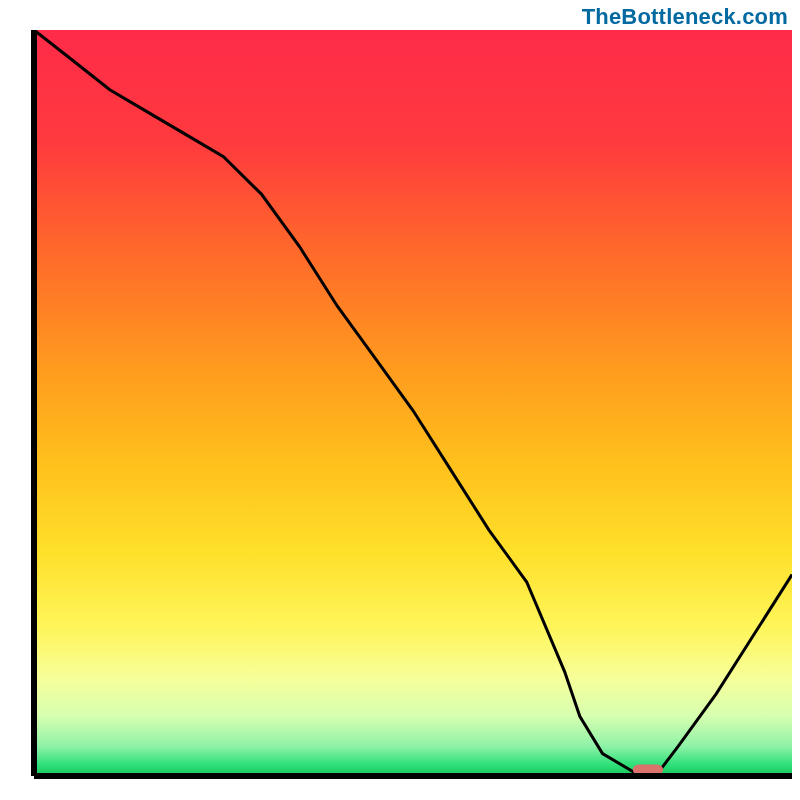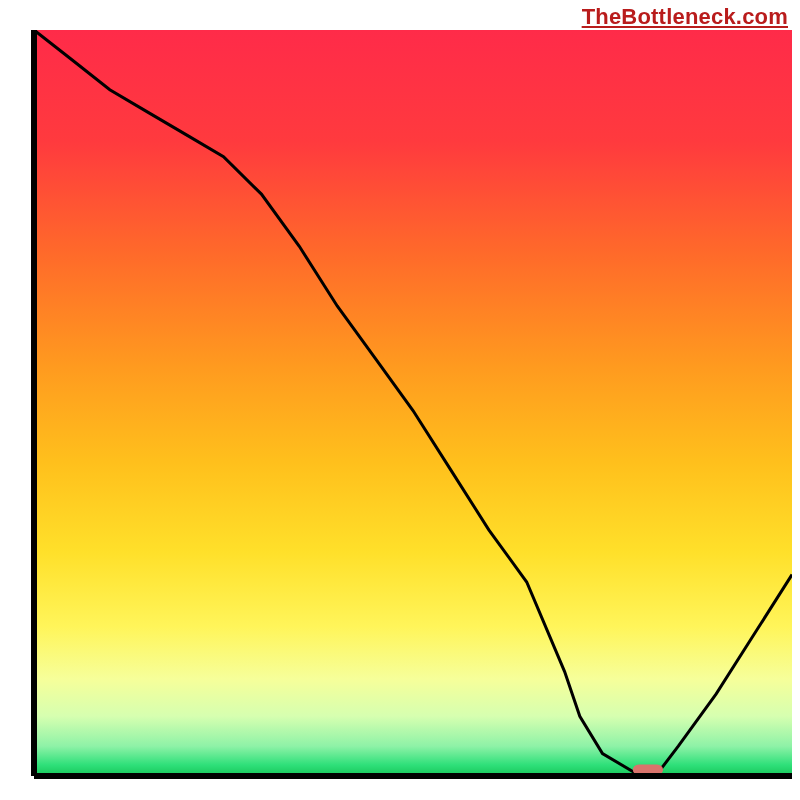--- a/index.html
+++ b/index.html
@@ -14,24 +14,23 @@
     position: relative;
     width: 800px;
     height: 800px;
   }
   .watermark {
     position: absolute;
     top: 4px;
     right: 12px;
     font-size: 22px;
     font-weight: 600;
-    color: #b91c1c;
+    color: #0369a1;
     letter-spacing: 0.2px;
     z-index: 5;
-    text-decoration: underline;
   }
   svg {
     display: block;
   }
 </style>
 </head>
 <body>
 
 <div class="wrap">
   <div class="watermark">TheBottleneck.com</div>

